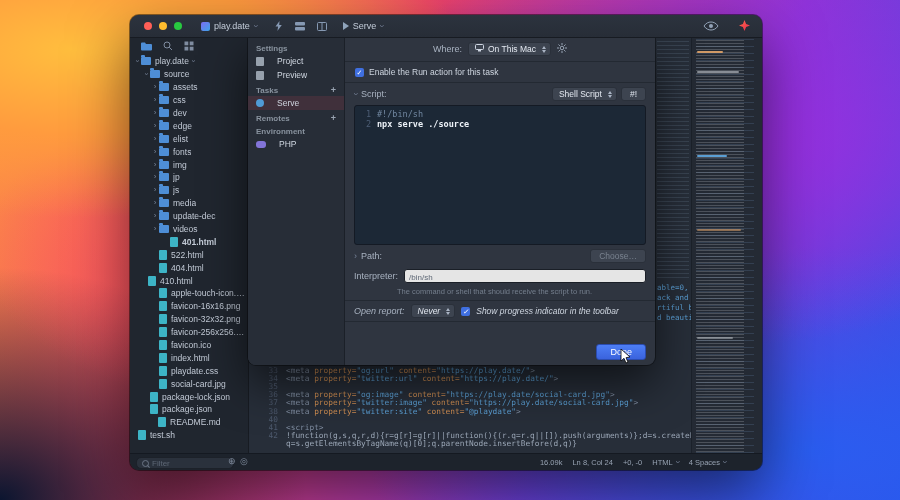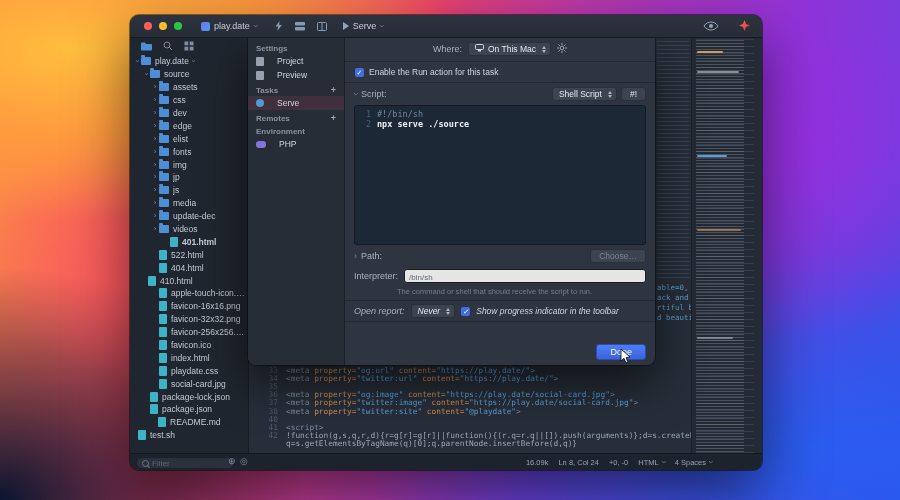--- a/index.html
+++ b/index.html
@@ -102,21 +102,21 @@
   .report-row{height:20px;padding:0 9px;gap:6px;font-style:italic;}
   .btn.primary{position:absolute;right:9px;bottom:5px;background:linear-gradient(#4d7ef5,#3a63dd);border:1px solid #2b4cb0;
       color:#fff;padding:2px 13px;font-size:9px;border-radius:3px;}
   
   .statusbar{position:absolute;left:0;right:0;bottom:0;height:16px;background:#1d232c;border-top:1px solid #141921;z-index:6;}
   .filter{position:absolute;left:6px;top:3px;width:86px;height:10px;background:#2a313c;border:1px solid #1c2129;border-radius:5px;
       display:flex;align-items:center;gap:3px;padding:0 5px;}
   .mag{width:5px;height:5px;border:1px solid #6b7584;border-radius:50%;position:relative;flex:none;}
   .mag::after{content:"";position:absolute;left:4px;top:5px;width:3px;height:1px;background:#6b7584;transform:rotate(45deg);}
   .sb-ico{position:absolute;top:2px;color:#7d8899;font-size:9px;}
-  .status-right{position:absolute;right:50px;top:0;bottom:0;display:flex;align-items:center;gap:10px;font-size:7.5px;color:#97a2b2;}
+  .status-right{position:absolute;right:36px;top:0;bottom:0;display:flex;align-items:center;gap:10px;font-size:7.5px;color:#97a2b2;}
   .with-chev{display:inline-flex;align-items:center;gap:3px;}
   .cursor{position:absolute;left:490px;top:334px;z-index:9;}
 </style>
 </head>
 <body>
 
 <div class="stage">
   <div class="window">
 
     <div class="titlebar">

